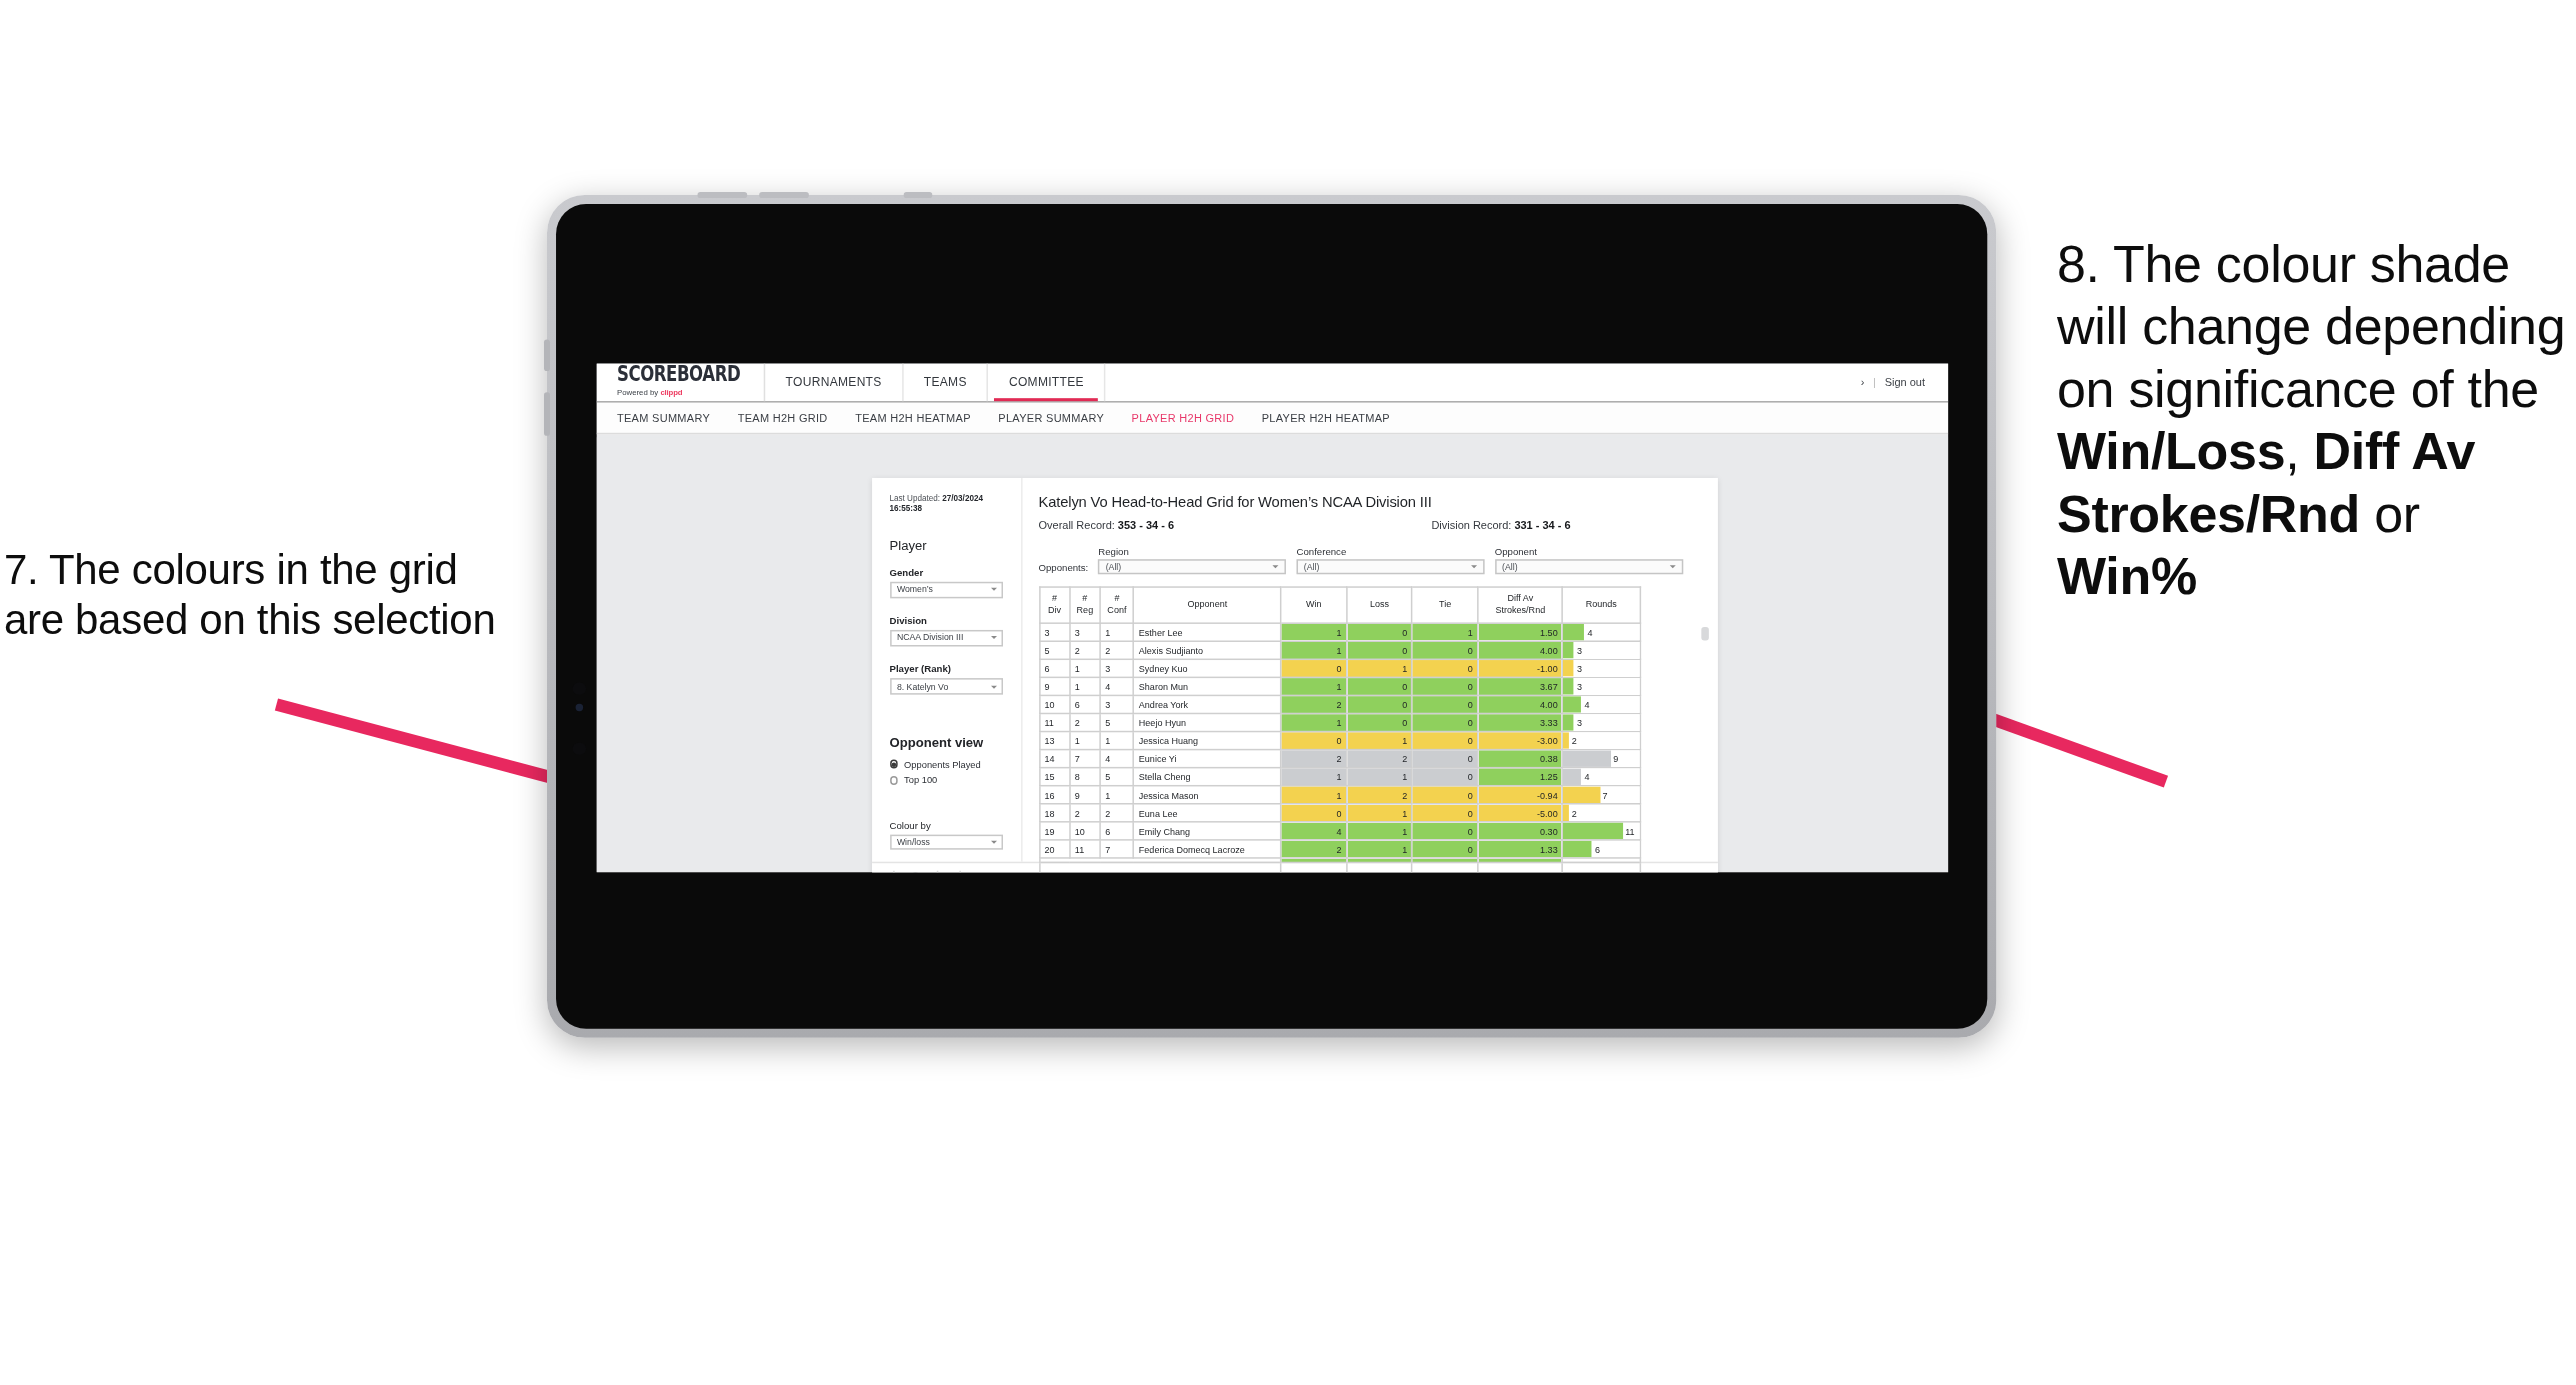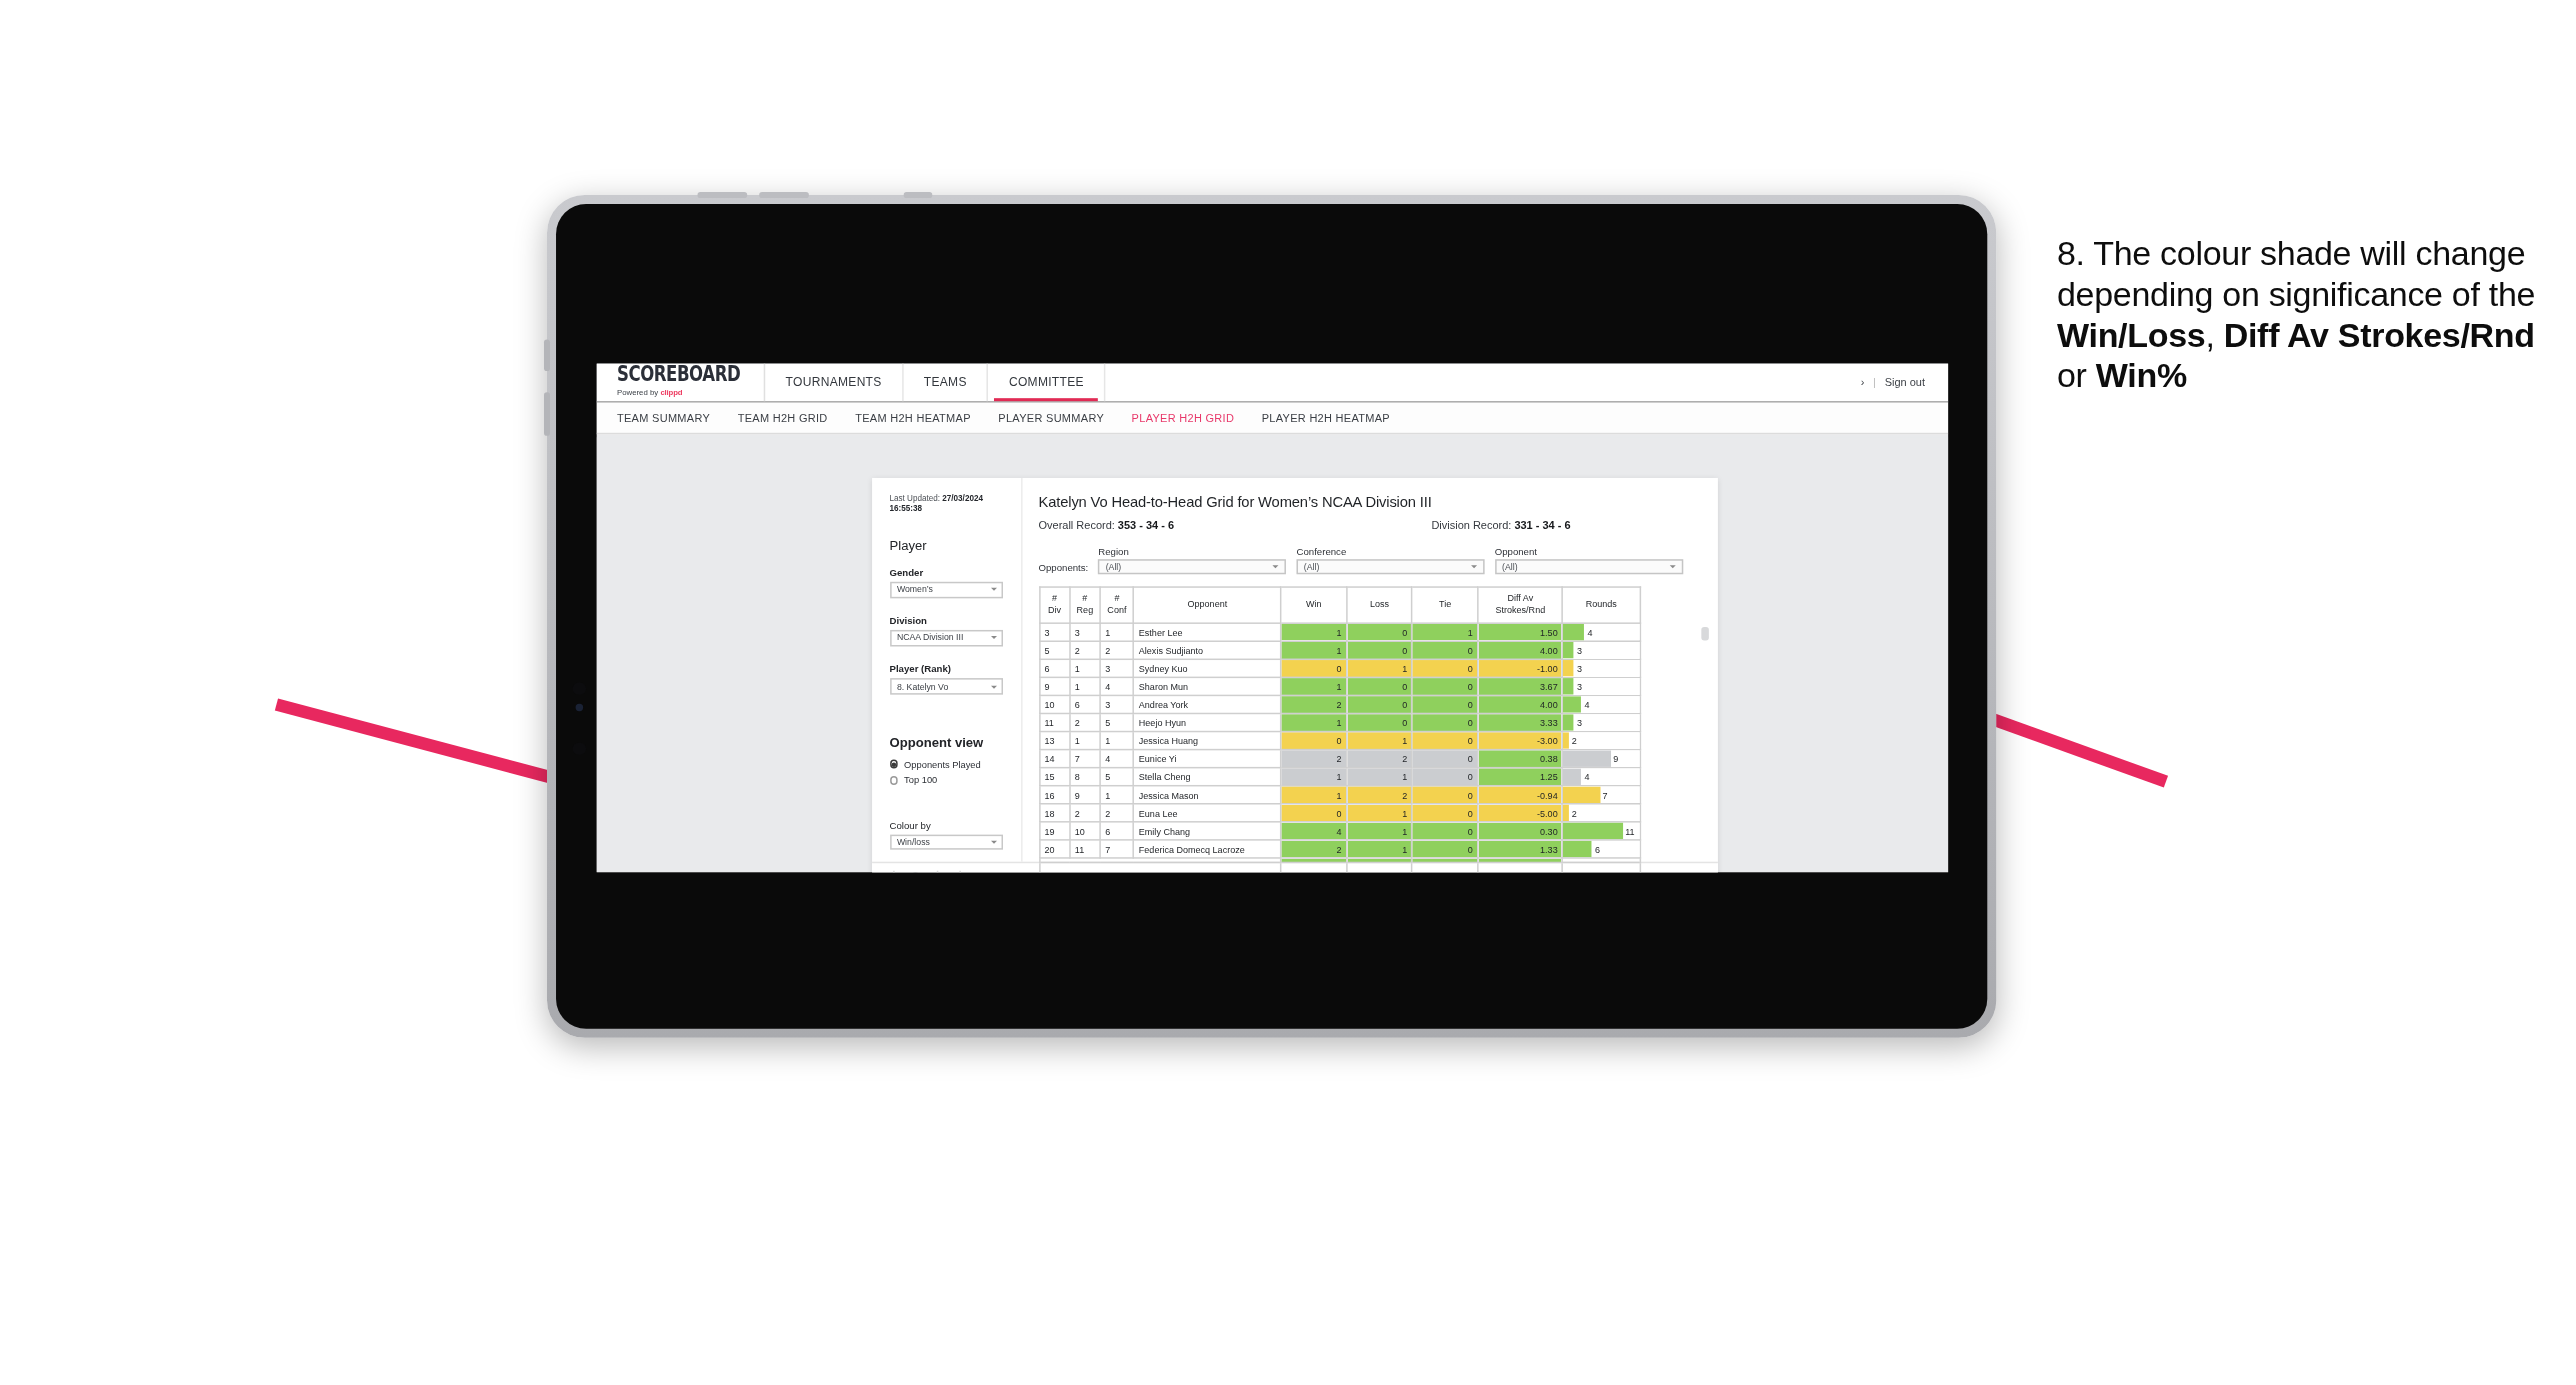--- a/index.html
+++ b/index.html
@@ -13,21 +13,21 @@
 
   
   .annot {
     position: absolute;
     font-family: "Liberation Sans", sans-serif;
     color: #0d0d0d;
     line-height: 1.20;
     letter-spacing: -0.3px;
   }
   #annot-left { left: 3.9px; top: 545px; width: 520px; font-size: 42px; }
-  #annot-right { left: 2057px; top: 233px; width: 515px; font-size: 34px; }
+  #annot-right { left: 2057px; top: 233px; width: 515px; font-size: 52px; }
   #annot-right b { font-weight: bold; }
 
   .arrow { position: absolute; pointer-events: none; }
 
   
   #tablet {
     position: absolute; left: 547px; top: 195px;
     width: 963px; height: 560px;
     transform: scale(1.505, 1.505);
     transform-origin: 0 0;
@@ -193,20 +193,21 @@
   }
   .botbar .ic { display:flex; align-items:center; gap:2.4px; }
   .botbar .vsep { width:1px; height:9.6px; background:#d8d8d8; }
   .botbar svg { display:block; }
 </style>
 </head>
 <body>
 
 <div id="root">
 
+  <div class="annot" id="annot-left">7. The colours in the grid are based on this selection</div>
 
   <div class="annot" id="annot-right"><span>8. The colour shade will change depending on significance of the </span><b>Win/Loss</b><span>, </span><b>Diff Av Strokes/Rnd</b><span> or </span><b>Win%</b></div>
 
   <svg class="arrow" style="left:270px; top:693px;" width="578" height="173" viewBox="0 0 600 180">
     <g>
       <line x1="6" y1="12" x2="500" y2="143" stroke="#e8285f" stroke-width="13" stroke-linecap="butt"></line>
       <polygon points="556,158 474,118 492,172" fill="#e8285f"></polygon>
     </g>
   </svg>
 

